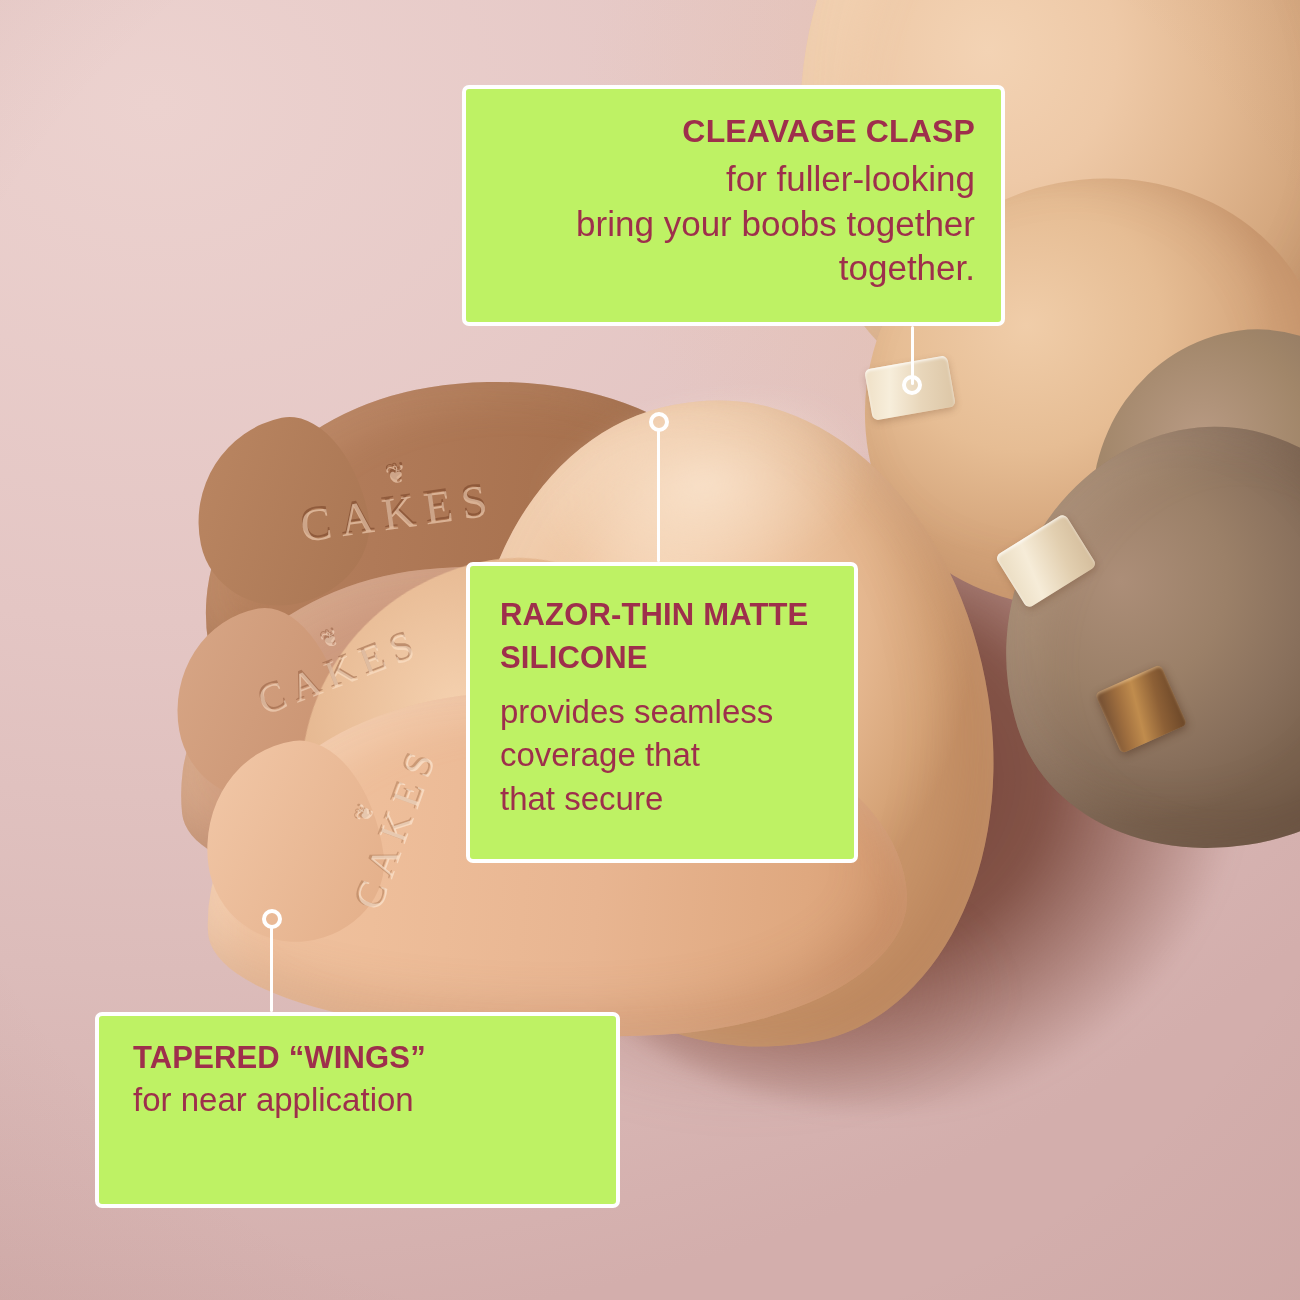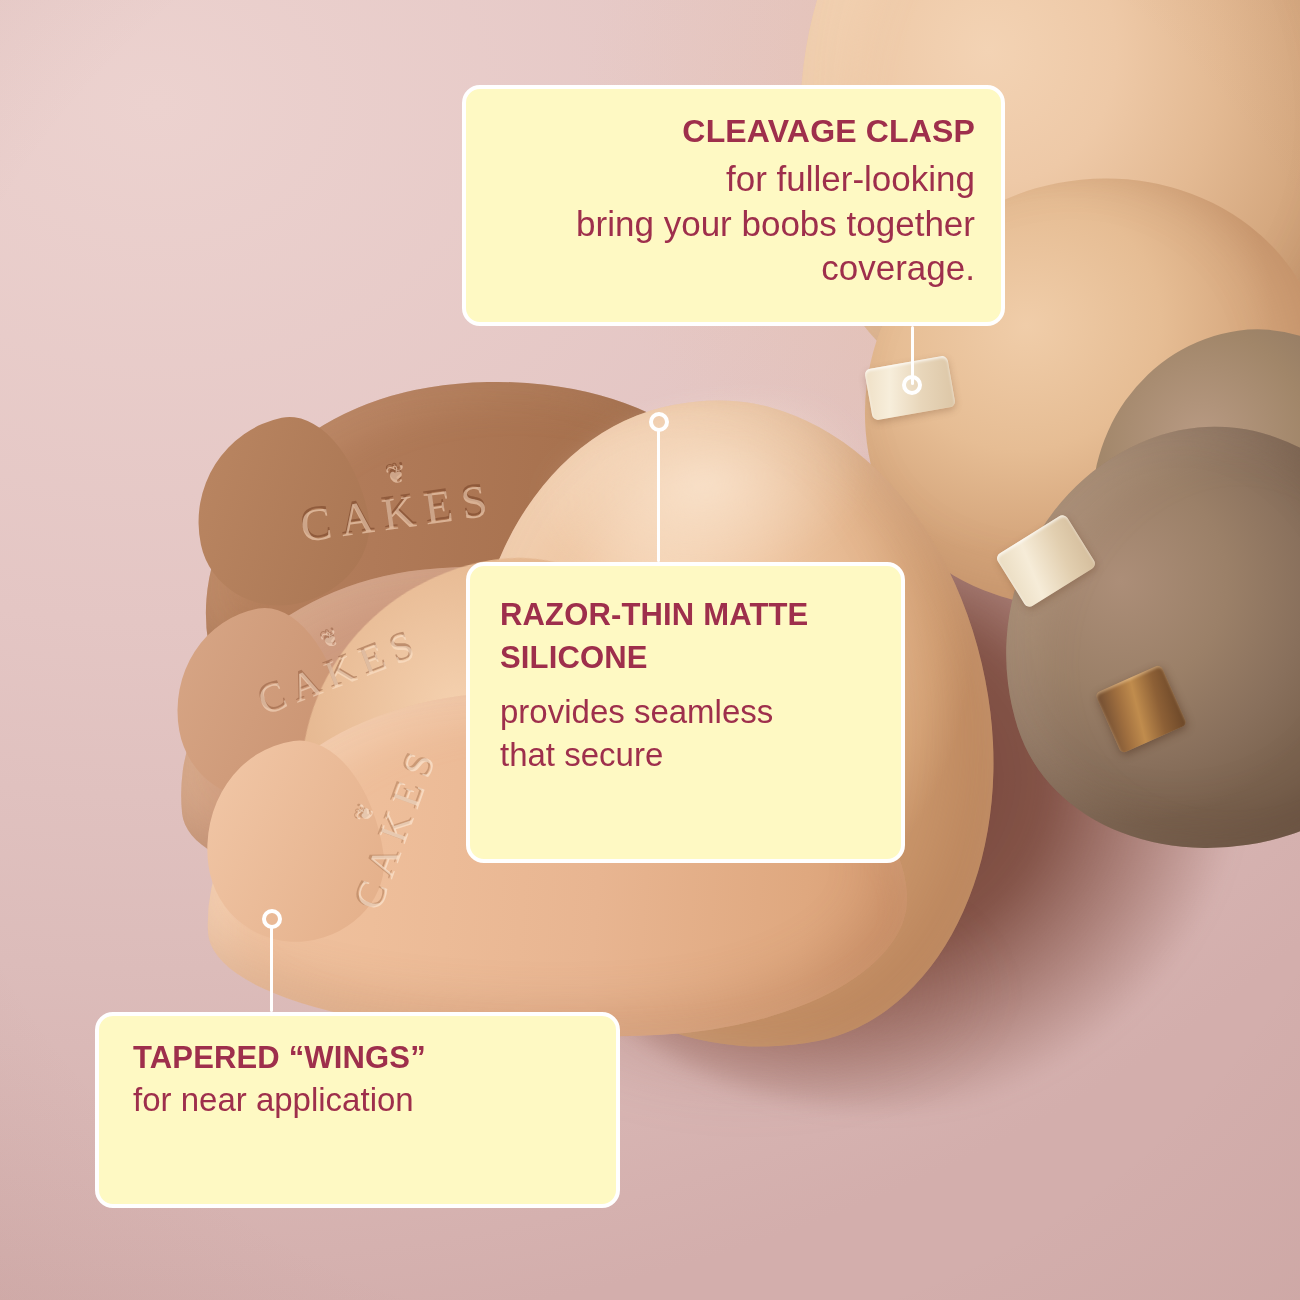--- a/index.html
+++ b/index.html
@@ -208,23 +208,23 @@
   
   .leader{position:absolute;background:#ffffff;width:3px;border-radius:2px;}
   .dot{
     position:absolute;width:20px;height:20px;border-radius:50%;
     border:4px solid #ffffff;box-sizing:border-box;background:transparent;
   }
 
   
   .callout{
     position:absolute;
-    background:#fef9c3;
+    background:#bef264;
     border:4px solid #ffffff;
-    border-radius:18px;
+    border-radius:7px;
     box-sizing:border-box;
     color:#9e2f4c;
     padding:20px 26px;
   }
   .callout .hd{
     font-weight:bold;
     font-size:33px;
     line-height:1.18;
     letter-spacing:.005em;
     margin:0 0 2px 0;
@@ -234,21 +234,21 @@
     line-height:1.25;
     font-weight:400;
     margin:0;
   }
   .callout .bd .l{display:block;}
 
   #callout-cleavage{left:462px;top:85px;width:543px;height:241px;text-align:right;padding-top:24px;}
   #callout-cleavage .hd{font-size:32px;margin-bottom:6px;}
   #callout-cleavage .bd{font-size:35px;line-height:1.28;}
 
-  #callout-silicone{left:466px;top:562px;width:439px;height:301px;text-align:left;padding:28px 30px;}
+  #callout-silicone{left:466px;top:562px;width:392px;height:301px;text-align:left;padding:28px 30px;}
   #callout-silicone .hd{font-size:31px;line-height:1.38;margin-bottom:10px;}
   #callout-silicone .bd{font-size:33px;line-height:1.33;}
 
   #callout-wings{left:95px;top:1012px;width:525px;height:196px;text-align:left;padding:24px 34px;}
   #callout-wings .hd{font-size:31px;}
   #callout-wings .bd{font-size:33px;line-height:1.30;}
 </style>
 </head>
 <body>
 
@@ -308,31 +308,32 @@
   <div class="dot" style="left:649px;top:412px;"></div>
 
   <div class="leader" style="left:270px;top:927px;height:85px;"></div>
   <div class="dot" style="left:262px;top:909px;"></div>
 
   <div class="callout" id="callout-cleavage">
     <div class="hd">CLEAVAGE CLASP</div>
     <div class="bd">
       <span class="l">for fuller-looking</span>
       <span class="l">bring your boobs together</span>
-      <span class="l">coverage.</span>
+      <span class="l">together.</span>
     </div>
   </div>
 
   <div class="callout" id="callout-silicone">
     <div class="hd">
       <span class="l">RAZOR-THIN</span>
       <span class="l">MATTE SILICONE</span>
     </div>
     <div class="bd">
       <span class="l">provides seamless</span>
+      <span class="l">coverage that</span>
       <span class="l">that secure</span>
     </div>
   </div>
 
   <div class="callout" id="callout-wings">
     <div class="hd">TAPERED “WINGS”</div>
     <div class="bd">
       <span class="l">for near application</span>
     </div>
   </div>

